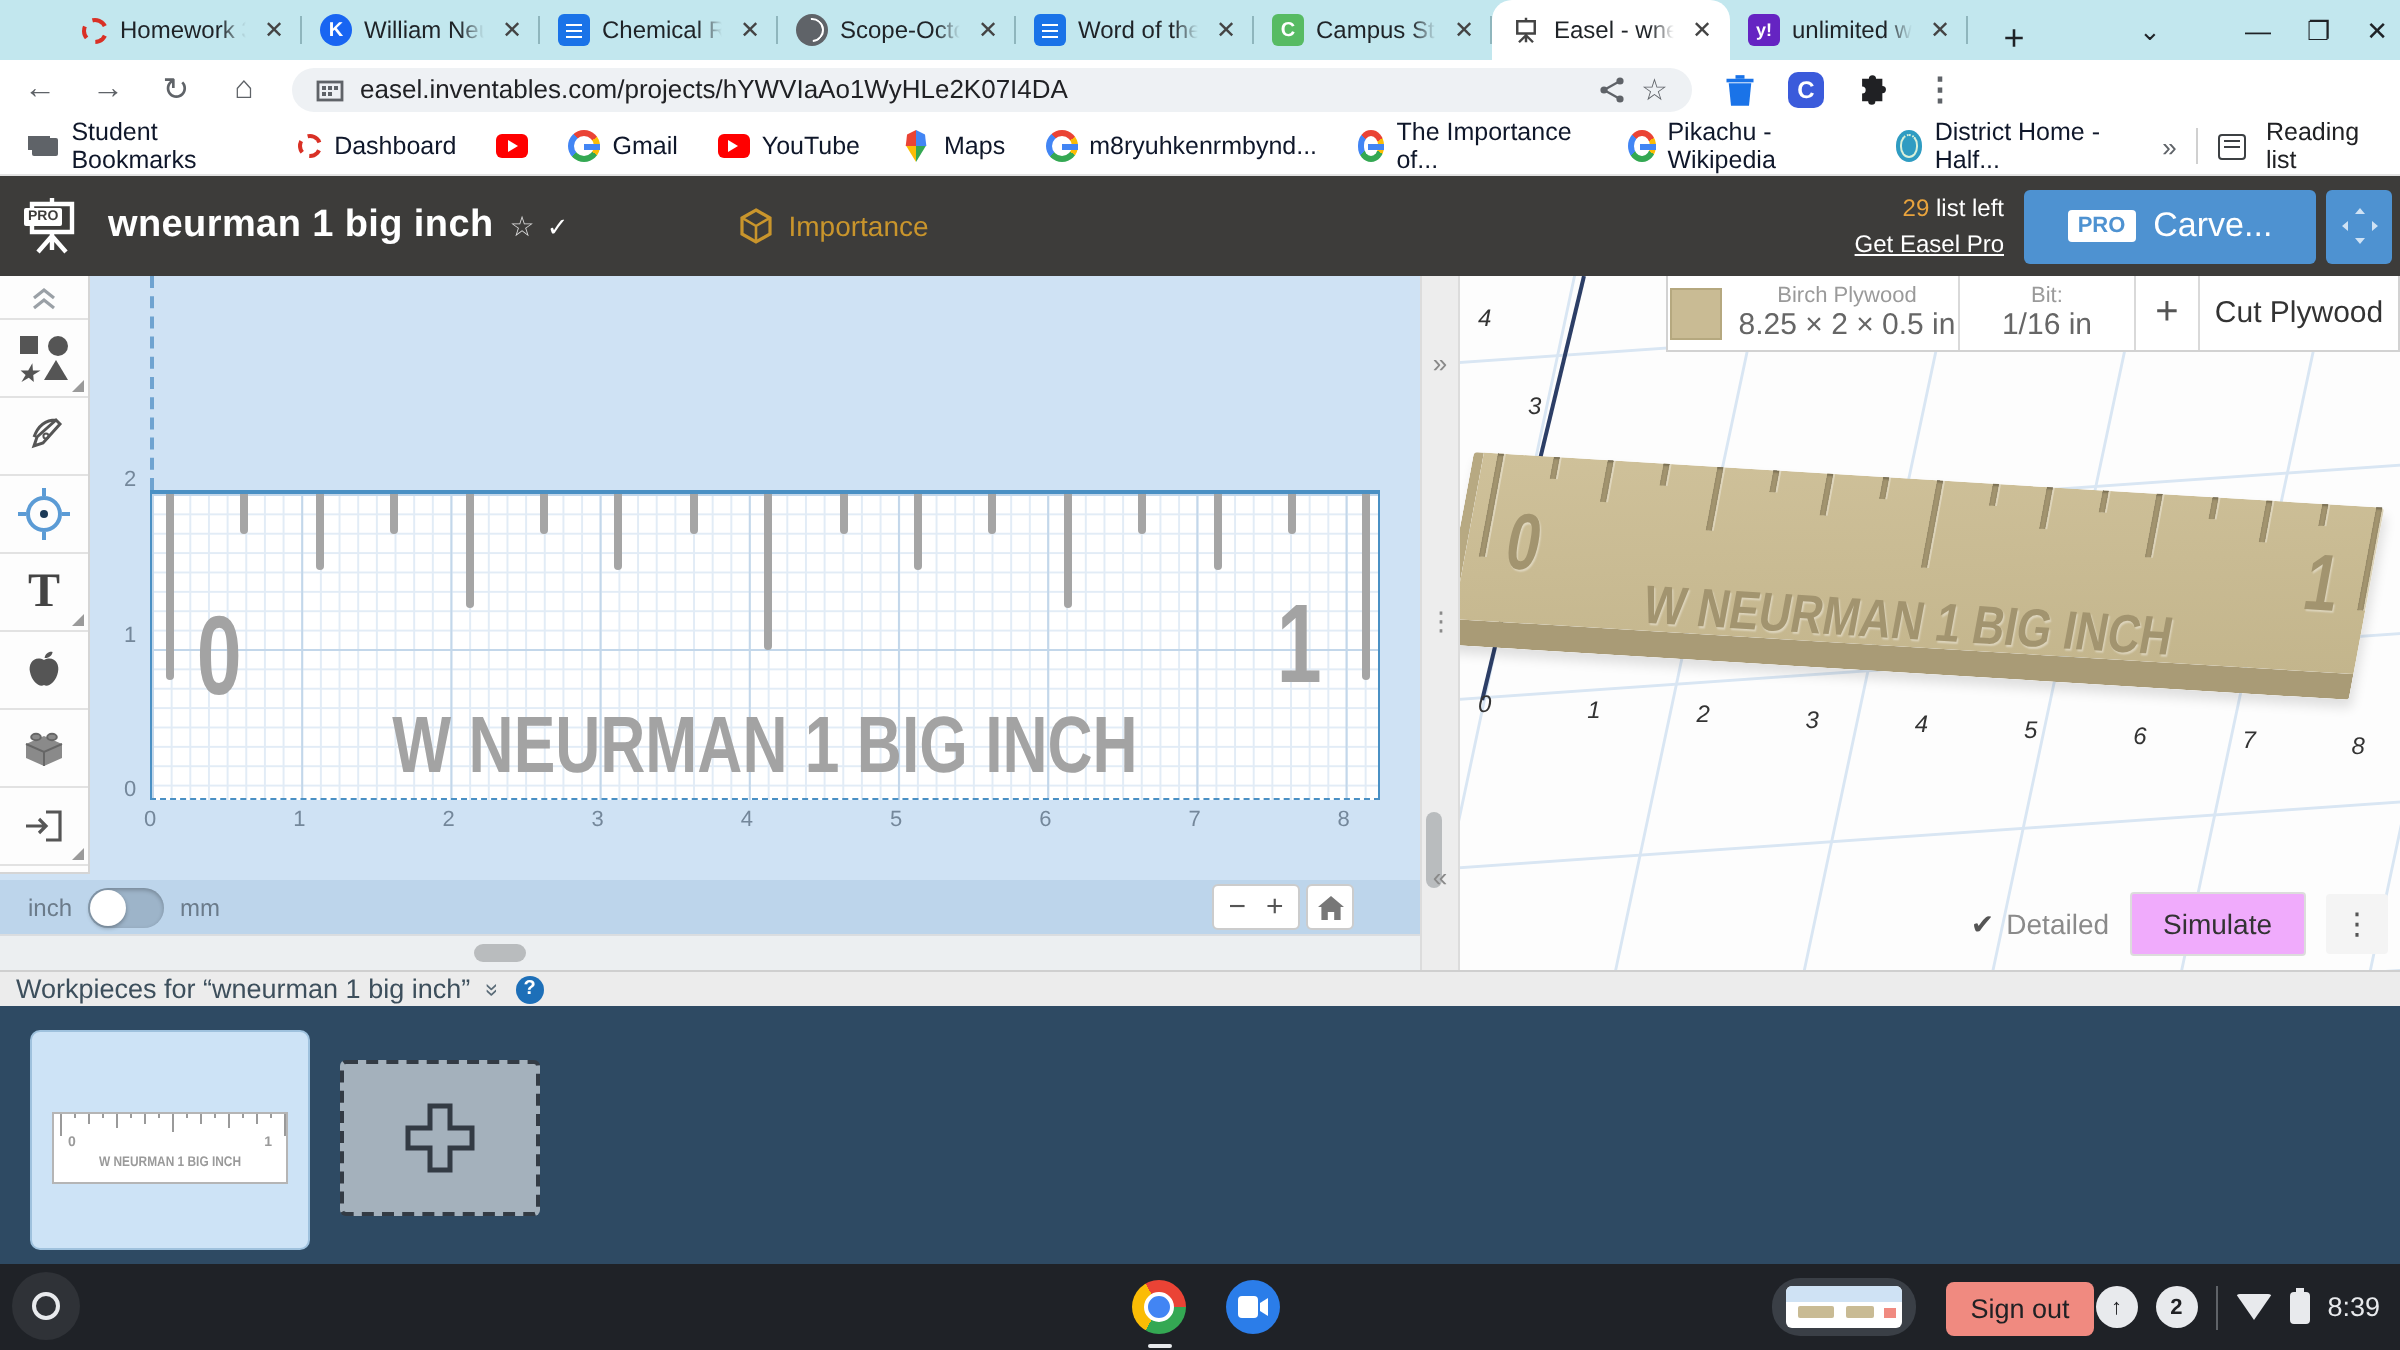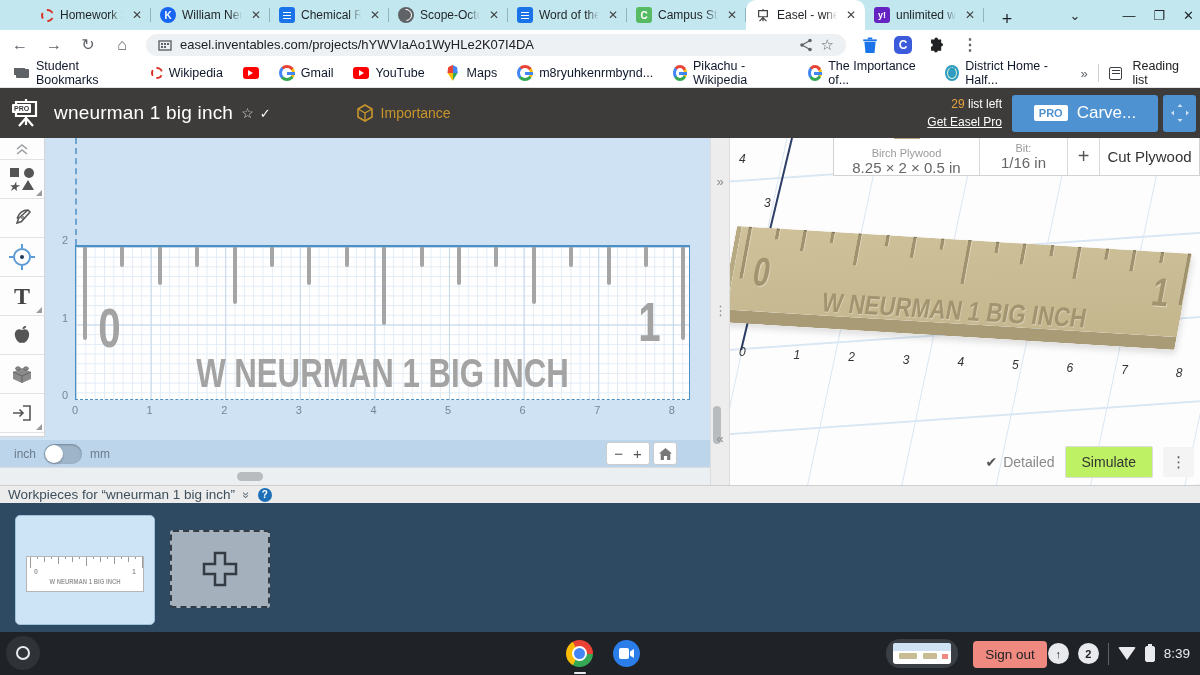--- a/index.html
+++ b/index.html
@@ -51,21 +51,21 @@
   .bmi.globe::after { content:""; position:absolute; inset:2px; border-radius:50%; border:1px solid #d9f0d9; border-top-style:dotted; }
   #bm-right { margin-left:auto; display:flex; align-items:center; gap:10px; }
   #bm-divider { width:1px; height:18px; background:#d0d0d0; }
   .rl-ic { width:15px; height:13px; border:1.5px solid #3c4043; border-radius:2px; position:relative; }
   .rl-ic::after { content:""; position:absolute; left:2px; top:2px; width:8px; height:6px; background:repeating-linear-gradient(#3c4043 0 1px, transparent 1px 3px); }
 
   
   #easel-header { left:0; top:88px; width:1200px; height:50px; background:#3d3c3a; display:flex; align-items:center; color:#fff; }
   #easel-logo { width:36px; height:36px; margin:0 10px 0 8px; position:relative; display:flex; align-items:center; justify-content:center; }
   #easel-logo .chip { position:absolute; left:4px; top:9px; background:#fff; color:#3d3c3a; font-size:7px; font-weight:bold; padding:1px 2px; border-radius:1px; }
-  #proj-title { font-size:19px; font-weight:400; letter-spacing:.2px; }
+  #proj-title { font-size:19px; font-weight:700; letter-spacing:.2px; }
   #title-star { font-size:14px; color:#ddd; margin-left:8px; }
   #title-check { font-size:13px; color:#fff; margin-left:6px; }
   #menus { display:flex; gap:38px; margin-left:45px; font-size:14px; color:#c9c9c9; }
   #brand { display:flex; align-items:center; gap:7px; margin-left:40px; color:#c9952c; font-size:14px; }
   #trial { margin-left:auto; text-align:right; font-size:12px; line-height:1.5; margin-right:10px; }
   #trial .d { color:#e8a33d; }
   #trial a { color:#fff; text-decoration:underline; }
   #carve-btn { width:146px; height:37px; background:#4e92d1; border-radius:3px; display:flex; align-items:center; justify-content:center; gap:9px; margin-right:5px; }
   #carve-btn .pro { background:#fff; color:#4e92d1; font-size:11px; font-weight:bold; padding:2px 5px; border-radius:2px; }
   #carve-btn .lbl { font-size:17px; }
@@ -126,32 +126,32 @@
     background-image:linear-gradient(#d9e6f3 1.5px, transparent 1.5px), linear-gradient(90deg,#d9e6f3 1.5px, transparent 1.5px);
     background-size:96px 84px; }
   #axis3d { position:absolute; left:61px; top:0; width:2px; height:218px; background:#2c3e66; transform-origin:top center; transform:rotate(13.5deg); }
   #board { position:absolute; left:7px; top:88px; width:456px; height:97px; background:linear-gradient(175deg,#cfc19a,#c3b58c); border-bottom:13px solid #a3placeholder; border-bottom:13px solid #a99b76; border-left:5px solid #b7a982; border-radius:2px; transform:rotate(3.5deg) skewX(-7deg); transform-origin:left top; box-shadow:2px 4px 6px rgba(0,0,0,.12); }
   .btick { position:absolute; top:0; width:3px; background:#a2946f; box-shadow:inset 0 1px 1px rgba(0,0,0,.25), 1px 0 0 rgba(255,255,255,.35); }
   .bnum { position:absolute; font-weight:bold; color:#a2946f; transform:scaleX(.75); text-shadow:1px 1px 1px rgba(255,255,255,.4); }
   #board-text { position:absolute; left:0; right:0; top:56px; text-align:center; font-size:27px; font-weight:bold; color:#a2946f; transform:scaleX(.82); white-space:nowrap; text-shadow:1px 1px 1px rgba(255,255,255,.4); }
   .ax3 { position:absolute; font-size:12px; font-style:italic; color:#333; }
   #mat-bar { position:absolute; left:103px; top:0; width:367px; height:38px; background:#fff; border:1px solid #d2d2d2; border-top:none; display:flex; }
   #mat-bar .sec { border-right:1px solid #d9d9d9; display:flex; align-items:center; justify-content:center; }
-  #mat-sec { width:146px; gap:8px;flex-direction:column; }
+  #mat-sec { width:146px; gap:8px; }
   #mat-swatch { width:26px; height:26px; background:#c9bb94; border:1px solid #b5a87f; }
   .stack { text-align:center; }
   .stack .t { font-size:11px; color:#9a9a9a; }
   .stack .v { font-size:15px; color:#666; }
   #bit-sec { width:88px; }
   #plus-sec { width:32px; font-size:20px; color:#555; }
   #cut-sec { flex:1; font-size:15px; color:#333; border-right:none !important; }
   #sim-row { position:absolute; right:6px; top:308px; display:flex; align-items:center; gap:10px; }
   #detailed { font-size:14px; color:#8a8a8a; display:flex; gap:6px; align-items:center; }
   #detailed .ck { color:#555; font-size:14px; }
-  #simulate { background:#bef264; border:1px solid #dcdcdc; border-radius:2px; padding:7px 16px; font-size:14px; color:#333; }
+  #simulate { background:#f0abfc; border:1px solid #dcdcdc; border-radius:2px; padding:7px 16px; font-size:14px; color:#333; }
   #sim-kebab { color:#555; font-size:15px; padding:6px 8px; background:#f4f4f4; border-radius:2px; }
 
   
   #wp-header { left:0; top:485px; width:1200px; height:18px; background:#ececec; border-top:1px solid #cfcfcf; display:flex; align-items:center; gap:8px; padding:0 8px; font-size:13.5px; color:#3d4f5c; }
   #wp-chevs { color:#5a6b77; font-size:12px; transform:rotate(90deg); display:inline-block; }
   #wp-help { width:14px; height:14px; border-radius:50%; background:#1d6fb8; color:#fff; font-size:10px; font-weight:bold; display:flex; align-items:center; justify-content:center; }
   #wp-panel { left:0; top:503px; width:1200px; height:129px; background:#2e4a63; }
   #thumb1 { position:absolute; left:15px; top:12px; width:140px; height:110px; background:#cde3f6; border:1px solid #9ec1dd; border-radius:5px; }
   #mini-ruler { position:absolute; left:10px; top:40px; width:118px; height:36px; background:#fff; border:1px solid #b5b5b5; }
   .mtick { position:absolute; top:0; width:1px; background:#9a9a9a; }
@@ -282,21 +282,21 @@
   </div>
 
   <div id="bookmarks" class="abs">
     <div id="bm-container" style="display:flex;align-items:center;gap:4px">
         <div class="bm">
           <span class="bmi folder"></span>
           <span>Student Bookmarks</span>
         </div>
         <div class="bm">
           <span class="bmi dashed-red"></span>
-          <span>Wikipedia</span>
+          <span>Dashboard</span>
         </div>
         <div class="bm">
           <span class="bmi youtube"></span>
         </div>
         <div class="bm">
           <span class="bmi google-g"></span>
           <span>Gmail</span>
         </div>
         <div class="bm">
           <span class="bmi youtube"></span>
@@ -305,25 +305,25 @@
         <div class="bm">
           <span class="bmi maps-pin"></span>
           <span>Maps</span>
         </div>
         <div class="bm">
           <span class="bmi google-g"></span>
           <span>m8ryuhkenrmbynd...</span>
         </div>
         <div class="bm">
           <span class="bmi google-g"></span>
+          <span>The Importance of...</span>
+        </div>
+        <div class="bm">
+          <span class="bmi google-g"></span>
           <span>Pikachu - Wikipedia</span>
-        </div>
-        <div class="bm">
-          <span class="bmi google-g"></span>
-          <span>The Importance of...</span>
         </div>
         <div class="bm">
           <span class="bmi globe"></span>
           <span>District Home - Half...</span>
         </div>
       </div>
     <div id="bm-right">
       <span style="color:#5f6368;font-size:13px">»</span>
       <div id="bm-divider"></div>
       <span class="rl-ic"></span>

